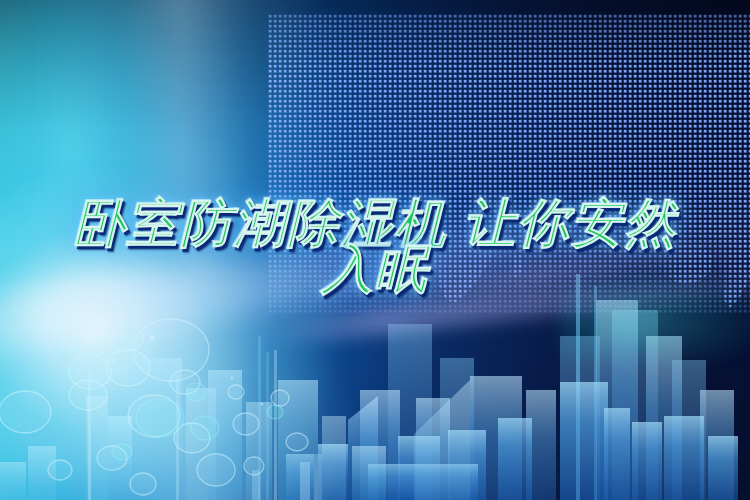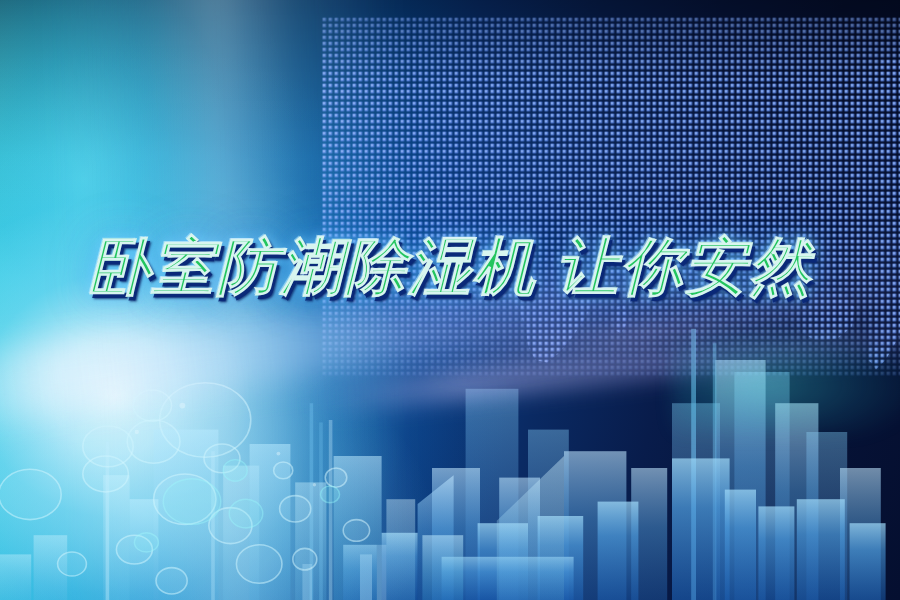--- a/index.html
+++ b/index.html
@@ -411,15 +411,16 @@
 
   <div class="layer" id="bottom-haze"></div>
 
   <div id="streak" class="layer"></div>
   <div id="streak2" class="layer"></div>
   <div id="streak3" class="layer"></div>
   <div id="flare-teal" class="layer"></div>
 
   <div id="headline">
     <span class="hl-line">卧室防潮除湿机 让你安然</span>
+    <span class="hl-line">入眠</span>
   </div>
 
 </div>
 
 </body></html>

